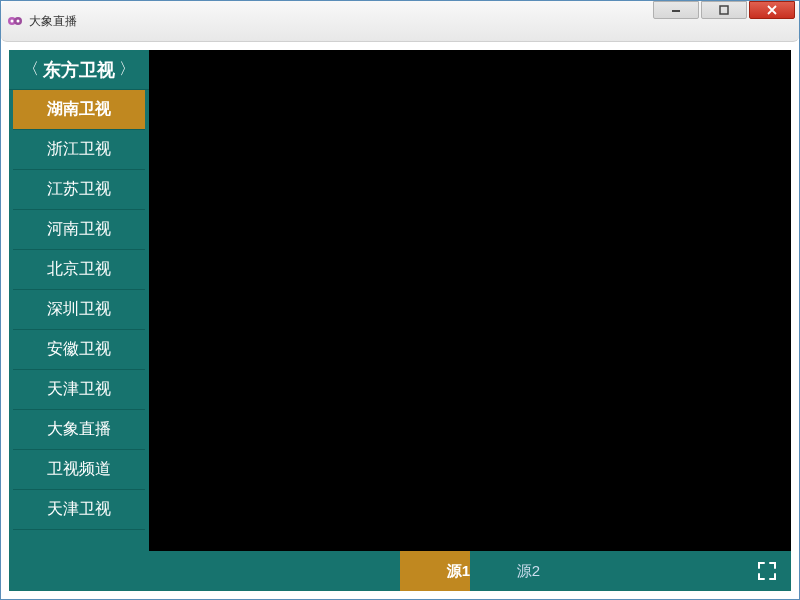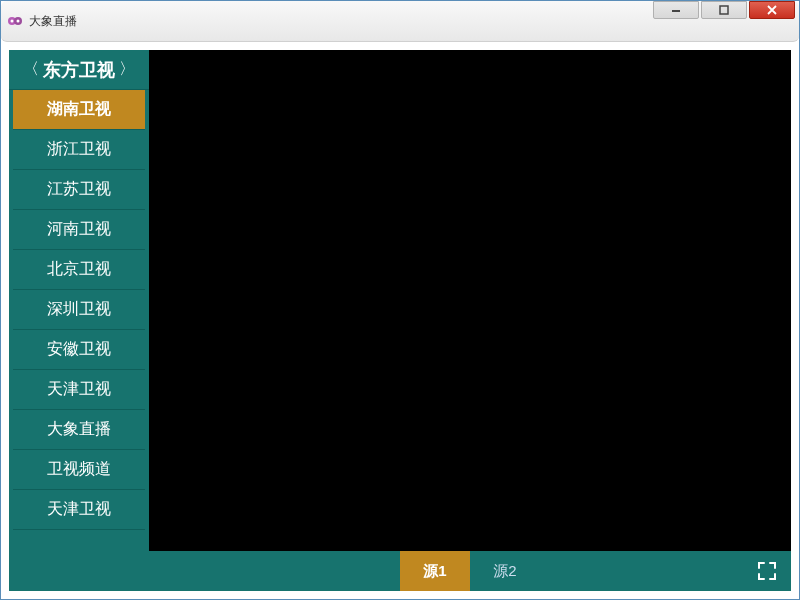--- a/index.html
+++ b/index.html
@@ -141,21 +141,21 @@
       position: relative;
     }
     .source-tabs {
       display: flex;
       height: 100%;
     }
     .source-tab {
       width: 70px;
       display: flex;
       align-items: center;
-      justify-content: center;
+      justify-content: flex-end;
       color: #cde;
       font-size: 15px;
       cursor: pointer;
     }
     .source-tab.selected {
       background: #c08820;
       color: #fff;
       font-weight: bold;
     }
     .fullscreen-btn {

